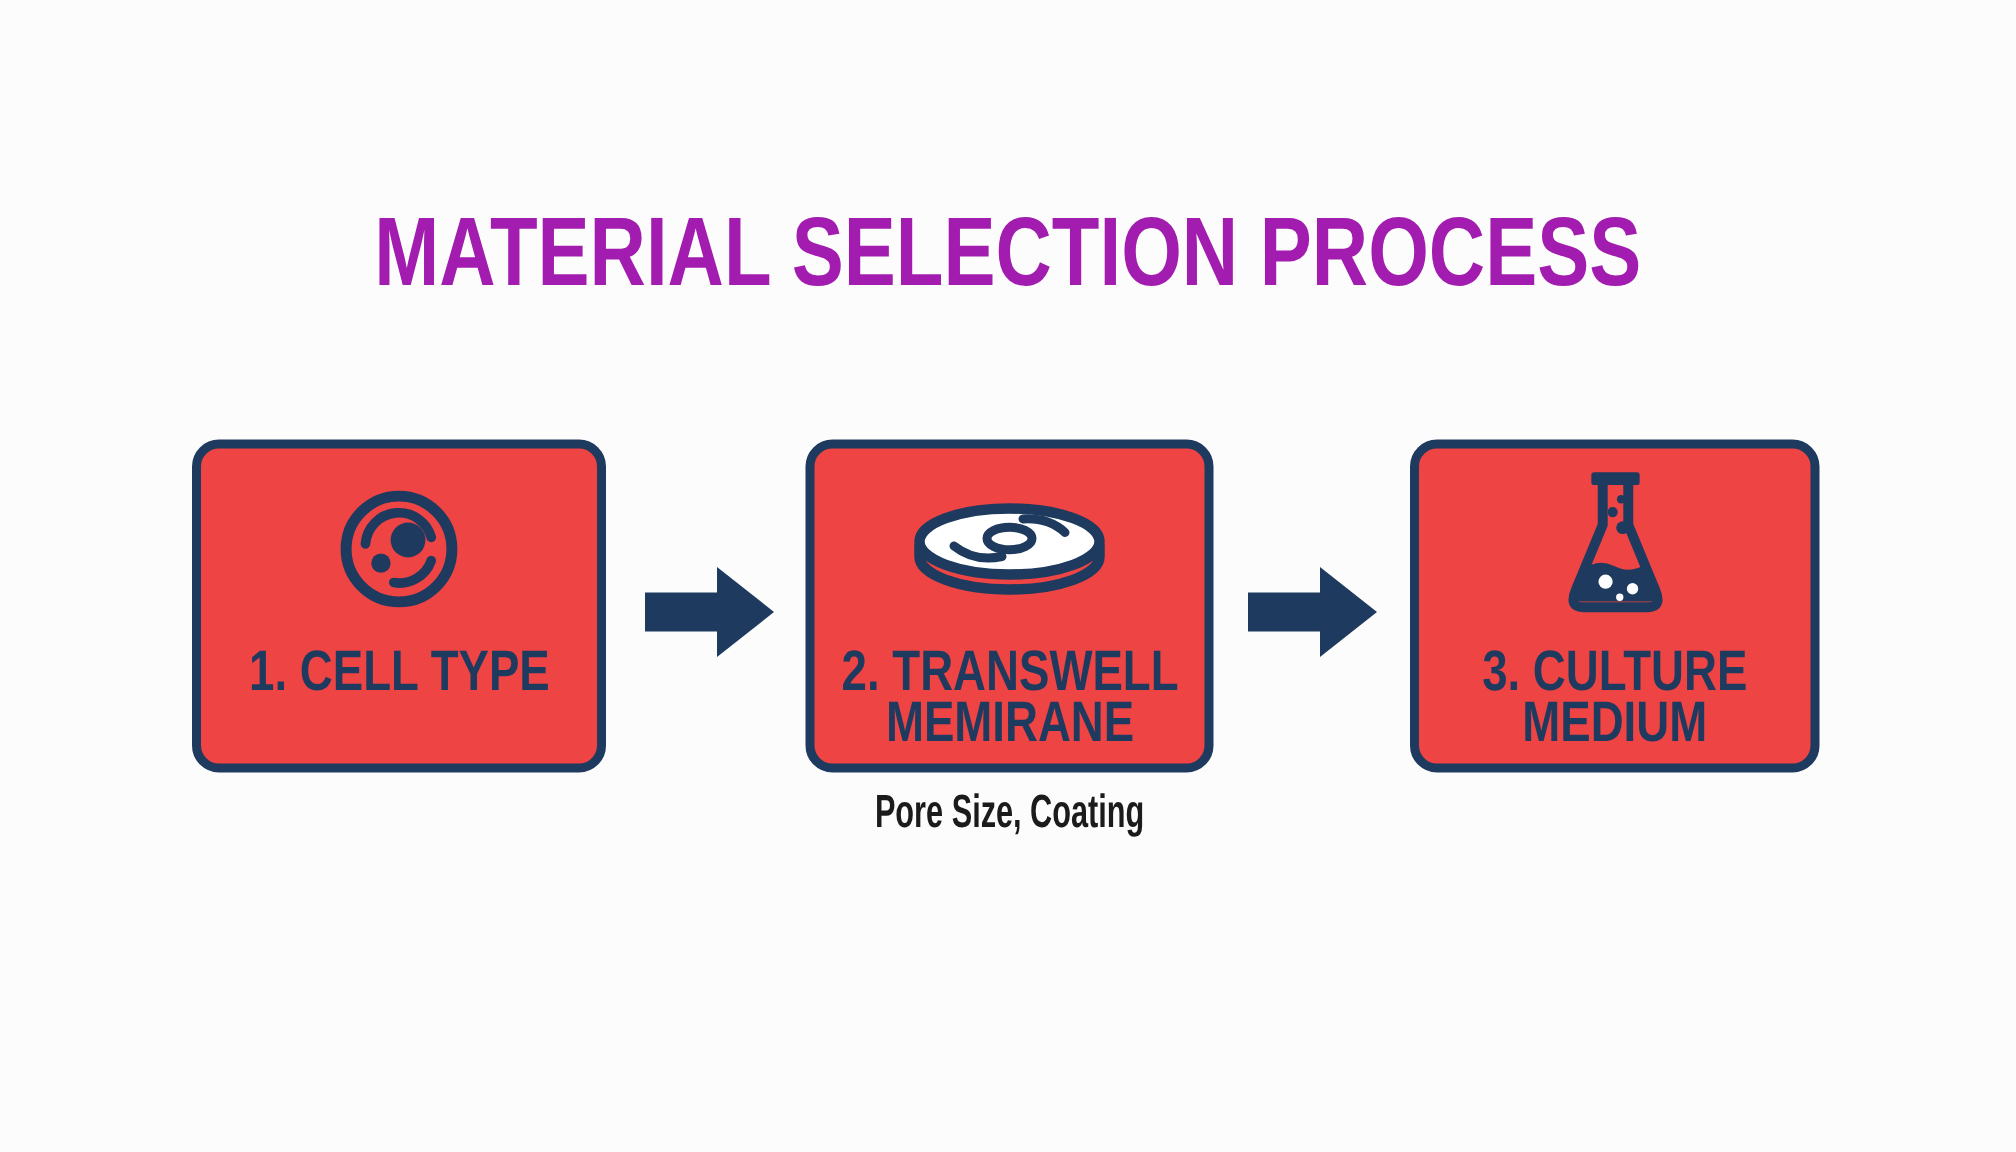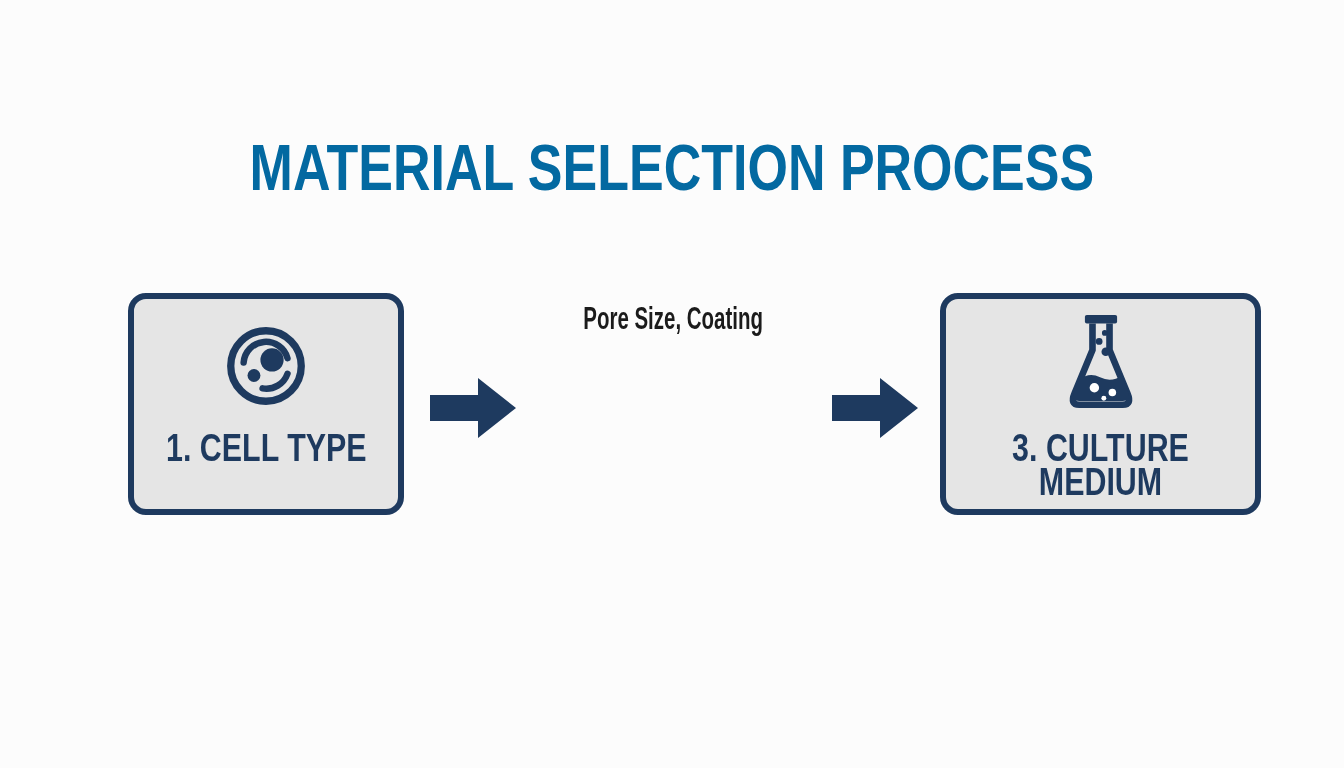--- a/index.html
+++ b/index.html
@@ -13,44 +13,44 @@
   }
   .title {
     position: absolute;
     top: 135px;
     left: 0;
     width: 1344px;
     text-align: center;
     font-size: 65px;
     line-height: 1.0;
     font-weight: bold;
-    color: #0369a1;
+    color: #a21caf;
     margin: 0;
   }
   .cond {
     display: inline-block;
     transform: scaleX(0.80);
     transform-origin: 50% 50%;
     white-space: nowrap;
   }
   .step {
     position: absolute;
     top: 293px;
     display: flex;
     flex-direction: column;
     align-items: center;
   }
   .step1 { left: 128px; width: 276px; }
   .step2 { left: 537px; width: 272px; }
-  .step3 { left: 940px; width: 321px; }
+  .step3 { left: 940px; width: 273px; }
   .box {
     box-sizing: border-box;
     width: 100%;
     height: 222px;
-    background: #e5e5e5;
+    background: #ef4444;
     border: 6px solid #1e3a5f;
     border-radius: 18px;
     display: flex;
     flex-direction: column;
     align-items: center;
   }
   .icon-area {
     height: 126px;
     margin-top: 4px;
     display: flex;
@@ -117,20 +117,36 @@
       </div>
     </div>
     <div class="caption"><span class="cond2"></span></div>
   </div>
 
   <svg class="arrow arrow1" viewBox="0 0 86 60">
     <polygon points="0,17 48,17 48,0 86,30 48,60 48,43 0,43" fill="#1e3a5f"></polygon>
   </svg>
 
   <div class="step step2">
+    <div class="box">
+      <div class="icon-area">
+        <svg width="134" height="62" viewBox="0 0 134 62">
+          <path d="M7,28 v8 a60,22 0 0 0 120,0 v-8" fill="none" stroke="#1e3a5f" stroke-width="7"></path>
+          <path d="M8.5,31 a60,21 0 0 0 117,0" fill="none" stroke="#1e3a5f" stroke-width="5"></path>
+          <ellipse cx="67" cy="26" rx="60" ry="22" fill="#ffffff" stroke="#1e3a5f" stroke-width="7"></ellipse>
+          <ellipse cx="67" cy="24" rx="15" ry="7.5" fill="none" stroke="#1e3a5f" stroke-width="6"></ellipse>
+          <path d="M30,29 Q44,40 62,36" fill="none" stroke="#1e3a5f" stroke-width="6" stroke-linecap="round"></path>
+          <path d="M76,11 Q93,10 104,20" fill="none" stroke="#1e3a5f" stroke-width="6" stroke-linecap="round"></path>
+        </svg>
+      </div>
+      <div class="label">
+        <span class="line">2. TRANSWELL</span>
+        <span class="line">MEMIRANE</span>
+      </div>
+    </div>
     <div class="caption"><span class="cond2">Pore Size, Coating</span></div>
   </div>
 
   <svg class="arrow arrow2" viewBox="0 0 86 60">
     <polygon points="0,17 48,17 48,0 86,30 48,60 48,43 0,43" fill="#1e3a5f"></polygon>
   </svg>
 
   <div class="step step3">
     <div class="box">
       <div class="icon-area">

